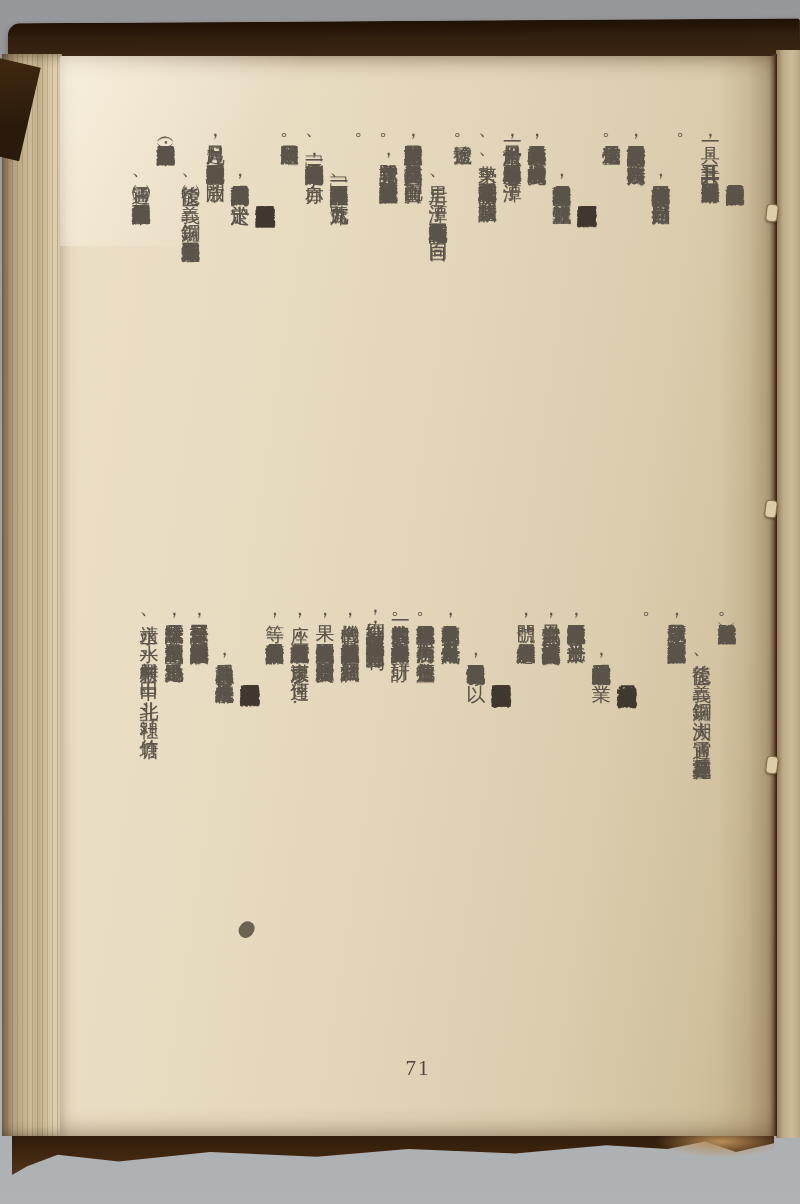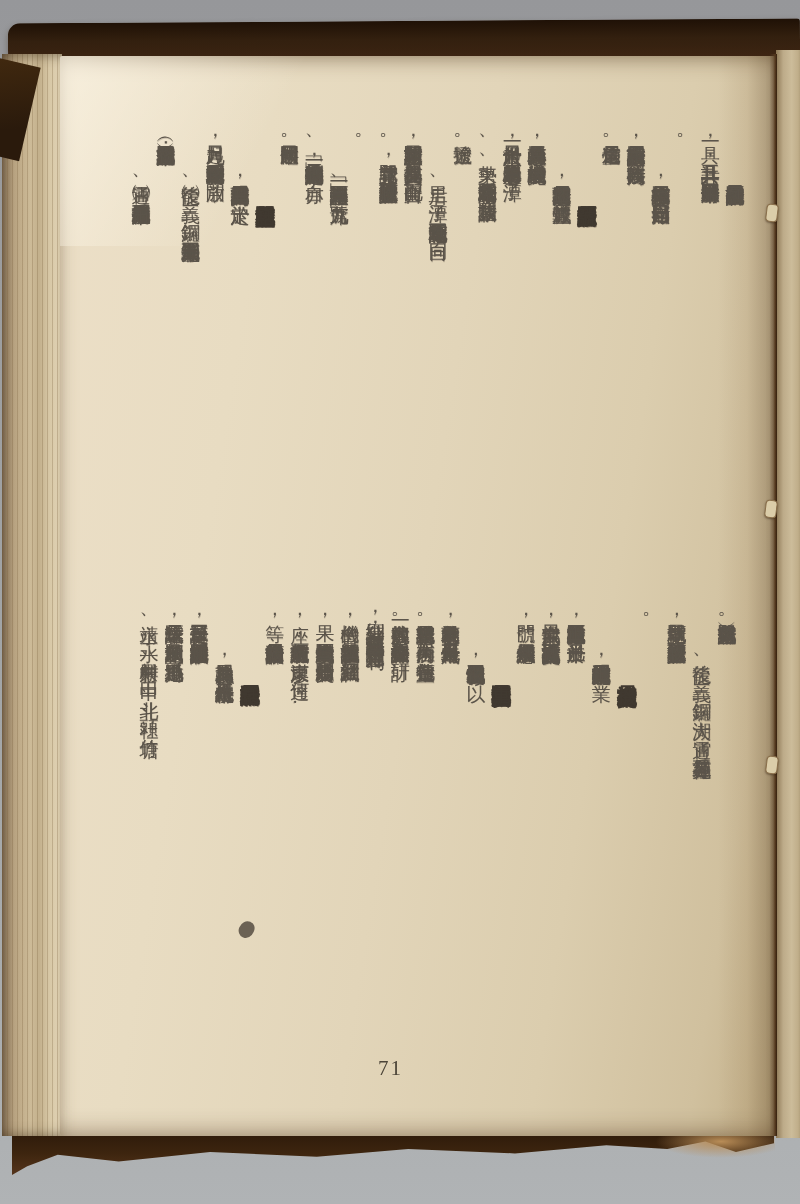--- a/index.html
+++ b/index.html
@@ -44,21 +44,21 @@
   .stitch.s3{left:766px;top:756px;}
   
   .band{position:absolute;display:flex;flex-direction:row-reverse;justify-content:space-between;}
   .band.top{top:131px;right:53px;width:618px;height:452px;}
   .band.bottom{top:610px;right:61px;width:602px;height:437px;}
   .col{writing-mode:vertical-rl;text-orientation:mixed;width:24px;line-height:24px;
     font-size:19px;letter-spacing:0;color:#5b544a;white-space:nowrap;
     text-shadow:0.4px 0.4px 0 rgba(95,85,70,.25);}
   .col.h{font-weight:bold;color:#403930;font-size:19.5px;text-shadow:0.5px 0.5px 0 rgba(60,50,40,.3);}
   .col.t24{letter-spacing:-0.7px;}
-  .page-number{position:absolute;left:378px;top:1056px;width:80px;
+  .page-number{position:absolute;left:378px;top:1056px;width:80px;text-align:center;
     font-size:21px;letter-spacing:2px;color:#4c4539;}
   .smudge{position:absolute;left:239px;top:921px;width:15px;height:17px;background:#4c443a;
     border-radius:60% 45% 55% 50%;transform:rotate(22deg);opacity:.8;}
 </style>
 </head>
 <body>
 
 <div class="scene">
   <div class="cover-top"></div>
   <div class="cover-bottom"></div>

